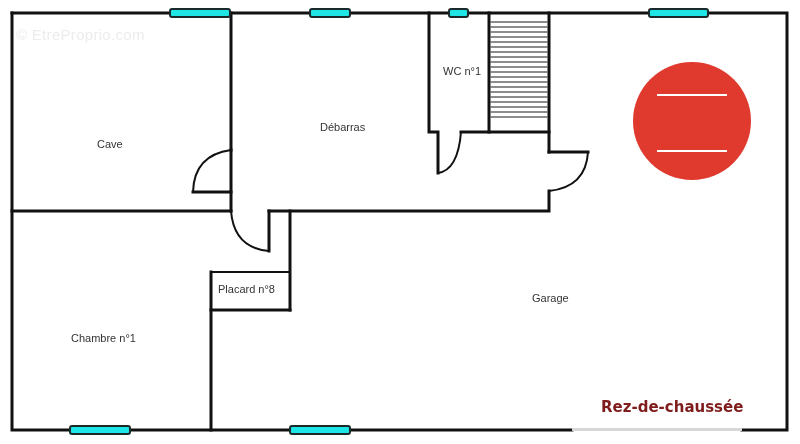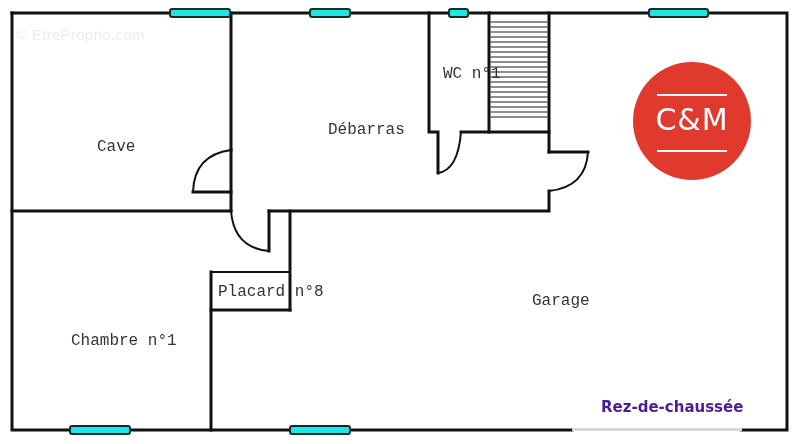--- a/index.html
+++ b/index.html
@@ -2,23 +2,23 @@
 <html><head>
   <meta charset="utf-8">
   <style>
     html, body { margin: 0; padding: 0; background: #ffffff; }
     body { width: 800px; height: 444px; position: relative; overflow: hidden; font-family: "Liberation Sans", sans-serif; }
     #plan { position: absolute; left: 0; top: 0; width: 800px; height: 444px; }
     .wall { stroke: #111111; stroke-width: 3; fill: none; stroke-linecap: square; stroke-linejoin: miter; }
     .thin { stroke: #111111; stroke-width: 2; fill: none; }
     .window { fill: #1ee6e6; stroke: #1a2a2a; stroke-width: 2; }
     .stair { stroke: #666666; stroke-width: 1.4; }
-    .room-label { position: absolute; font-family: Liberation Mono, monospace; font-size: 16px; color: #333333; white-space: nowrap; }
+    .room-label { position: absolute; font-family: Liberation Sans, sans-serif; font-size: 11px; color: #333333; white-space: nowrap; }
     .watermark { position: absolute; left: 16px; top: 26px; font-family: "Liberation Sans", sans-serif; font-size: 15px; color: #ececec; white-space: nowrap; letter-spacing: 0.3px; }
-    .floor-label { position: absolute; left: 601px; top: 398px; font-family: "DejaVu Sans", sans-serif; font-weight: bold; font-size: 15px; color: #4c1d95; white-space: nowrap; }
+    .floor-label { position: absolute; left: 601px; top: 398px; font-family: "DejaVu Sans", sans-serif; font-weight: bold; font-size: 15px; color: #7f1d1d; white-space: nowrap; }
     .floor-underline { position: absolute; left: 572px; top: 428px; width: 170px; height: 3px; background: #d8d8d8; }
     .logo { position: absolute; left: 633px; top: 62px; width: 118px; height: 118px; border-radius: 50%; background: #e03a2f; }
     .logo-line { position: absolute; left: 24px; width: 70px; height: 2px; background: #ffffff; }
     .logo-text { position: absolute; left: 0; top: 40px; width: 118px; text-align: center; color: #ffffff; font-family: "DejaVu Sans", sans-serif; font-size: 30px; letter-spacing: 1px; line-height: 36px; }
   </style>
 </head>
 <body>
 
 <svg id="plan" viewBox="0 0 800 444" xmlns="http://www.w3.org/2000/svg">
 
@@ -92,26 +92,25 @@
     <rect class="window" x="449" y="9" width="19" height="8" rx="2"></rect>
     <rect class="window" x="649" y="9" width="59" height="8" rx="2"></rect>
     <rect class="window" x="70" y="426" width="60" height="8" rx="2"></rect>
     <rect class="window" x="290" y="426" width="60" height="8" rx="2"></rect>
   </g>
 </svg>
 
 <div class="watermark">© EtreProprio.com</div>
 
 <div class="room-label" style="left:97px; top:111px;margin-top:27px;">Cave</div>
-<div class="room-label" style="left:328px; top:121px;">Débarras</div>
+<div class="room-label" style="left:320px; top:121px;">Débarras</div>
 <div class="room-label" style="left:443px; top:65px;">WC n°1</div>
 <div class="room-label" style="left:218px; top:283px;">Placard n°8</div>
 <div class="room-label" style="left:532px; top:292px;text-align:center;">Garage</div>
 <div class="room-label" style="left:71px; top:332px;">Chambre n°1</div>
 
 <div class="logo">
   <div class="logo-line" style="top:32px;"></div>
-  <div class="logo-text">C&amp;M</div>
   <div class="logo-line" style="top:88px;"></div>
 </div>
 
 <div class="floor-label">Rez-de-chaussée</div>
 <div class="floor-underline"></div>
 
 </body></html>

